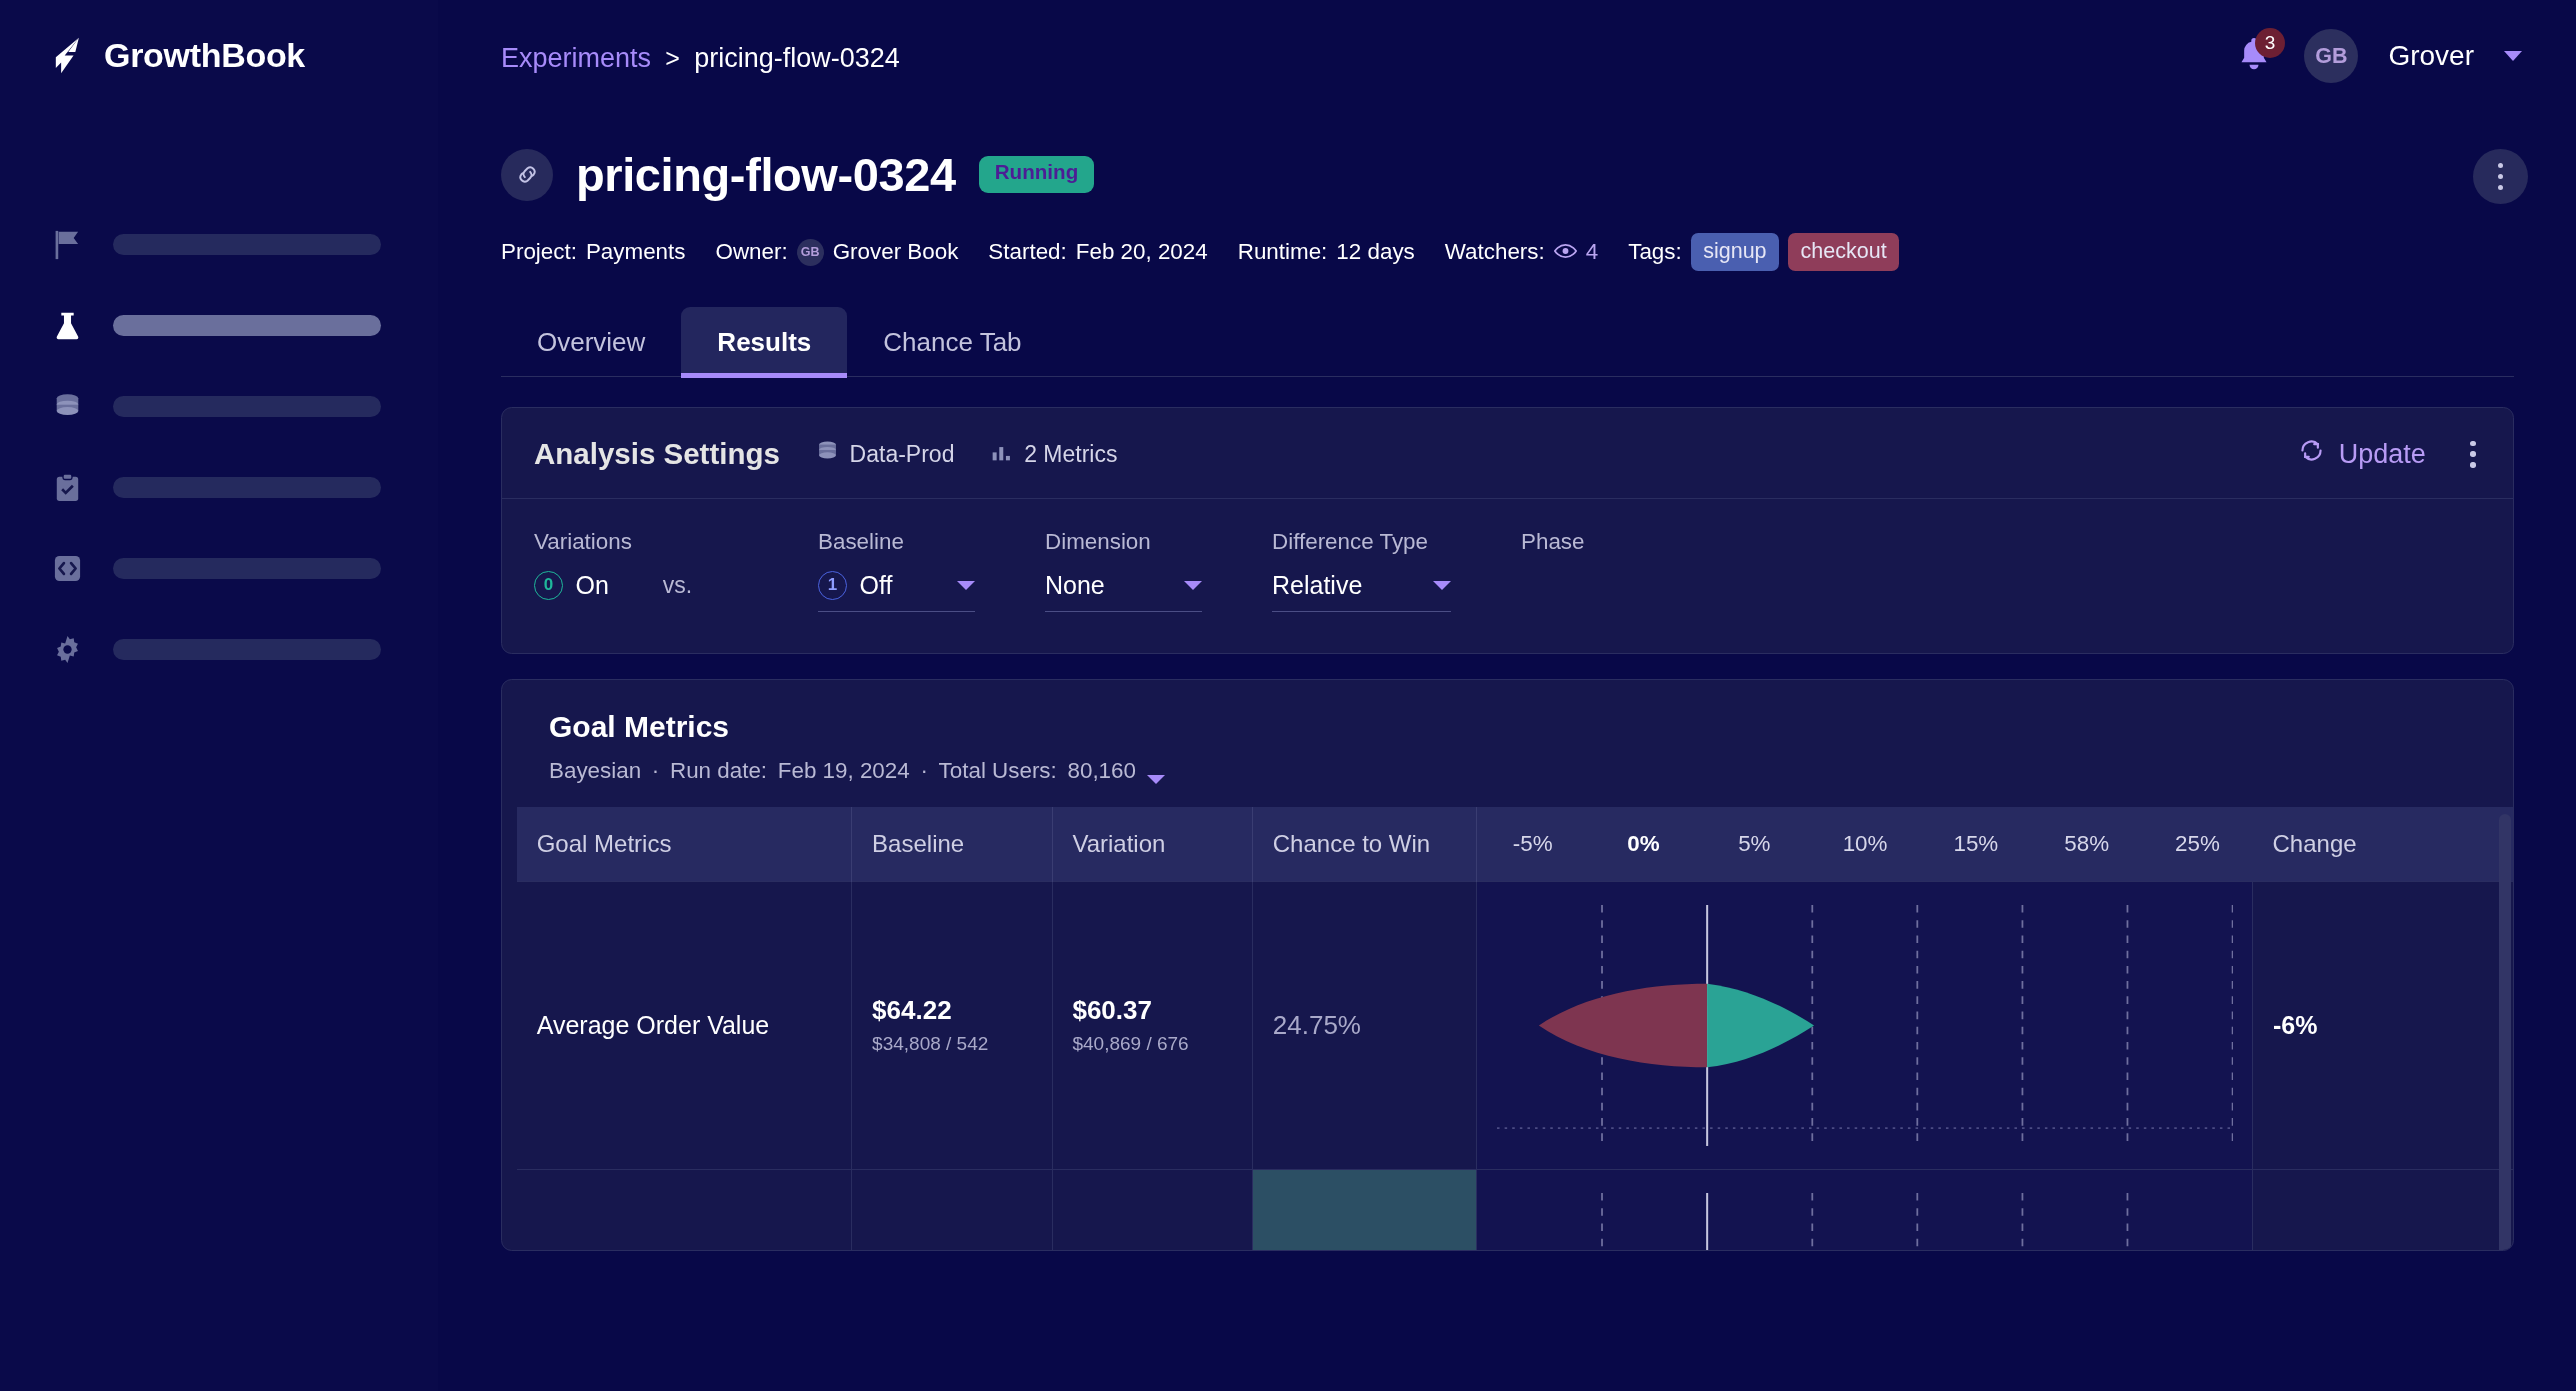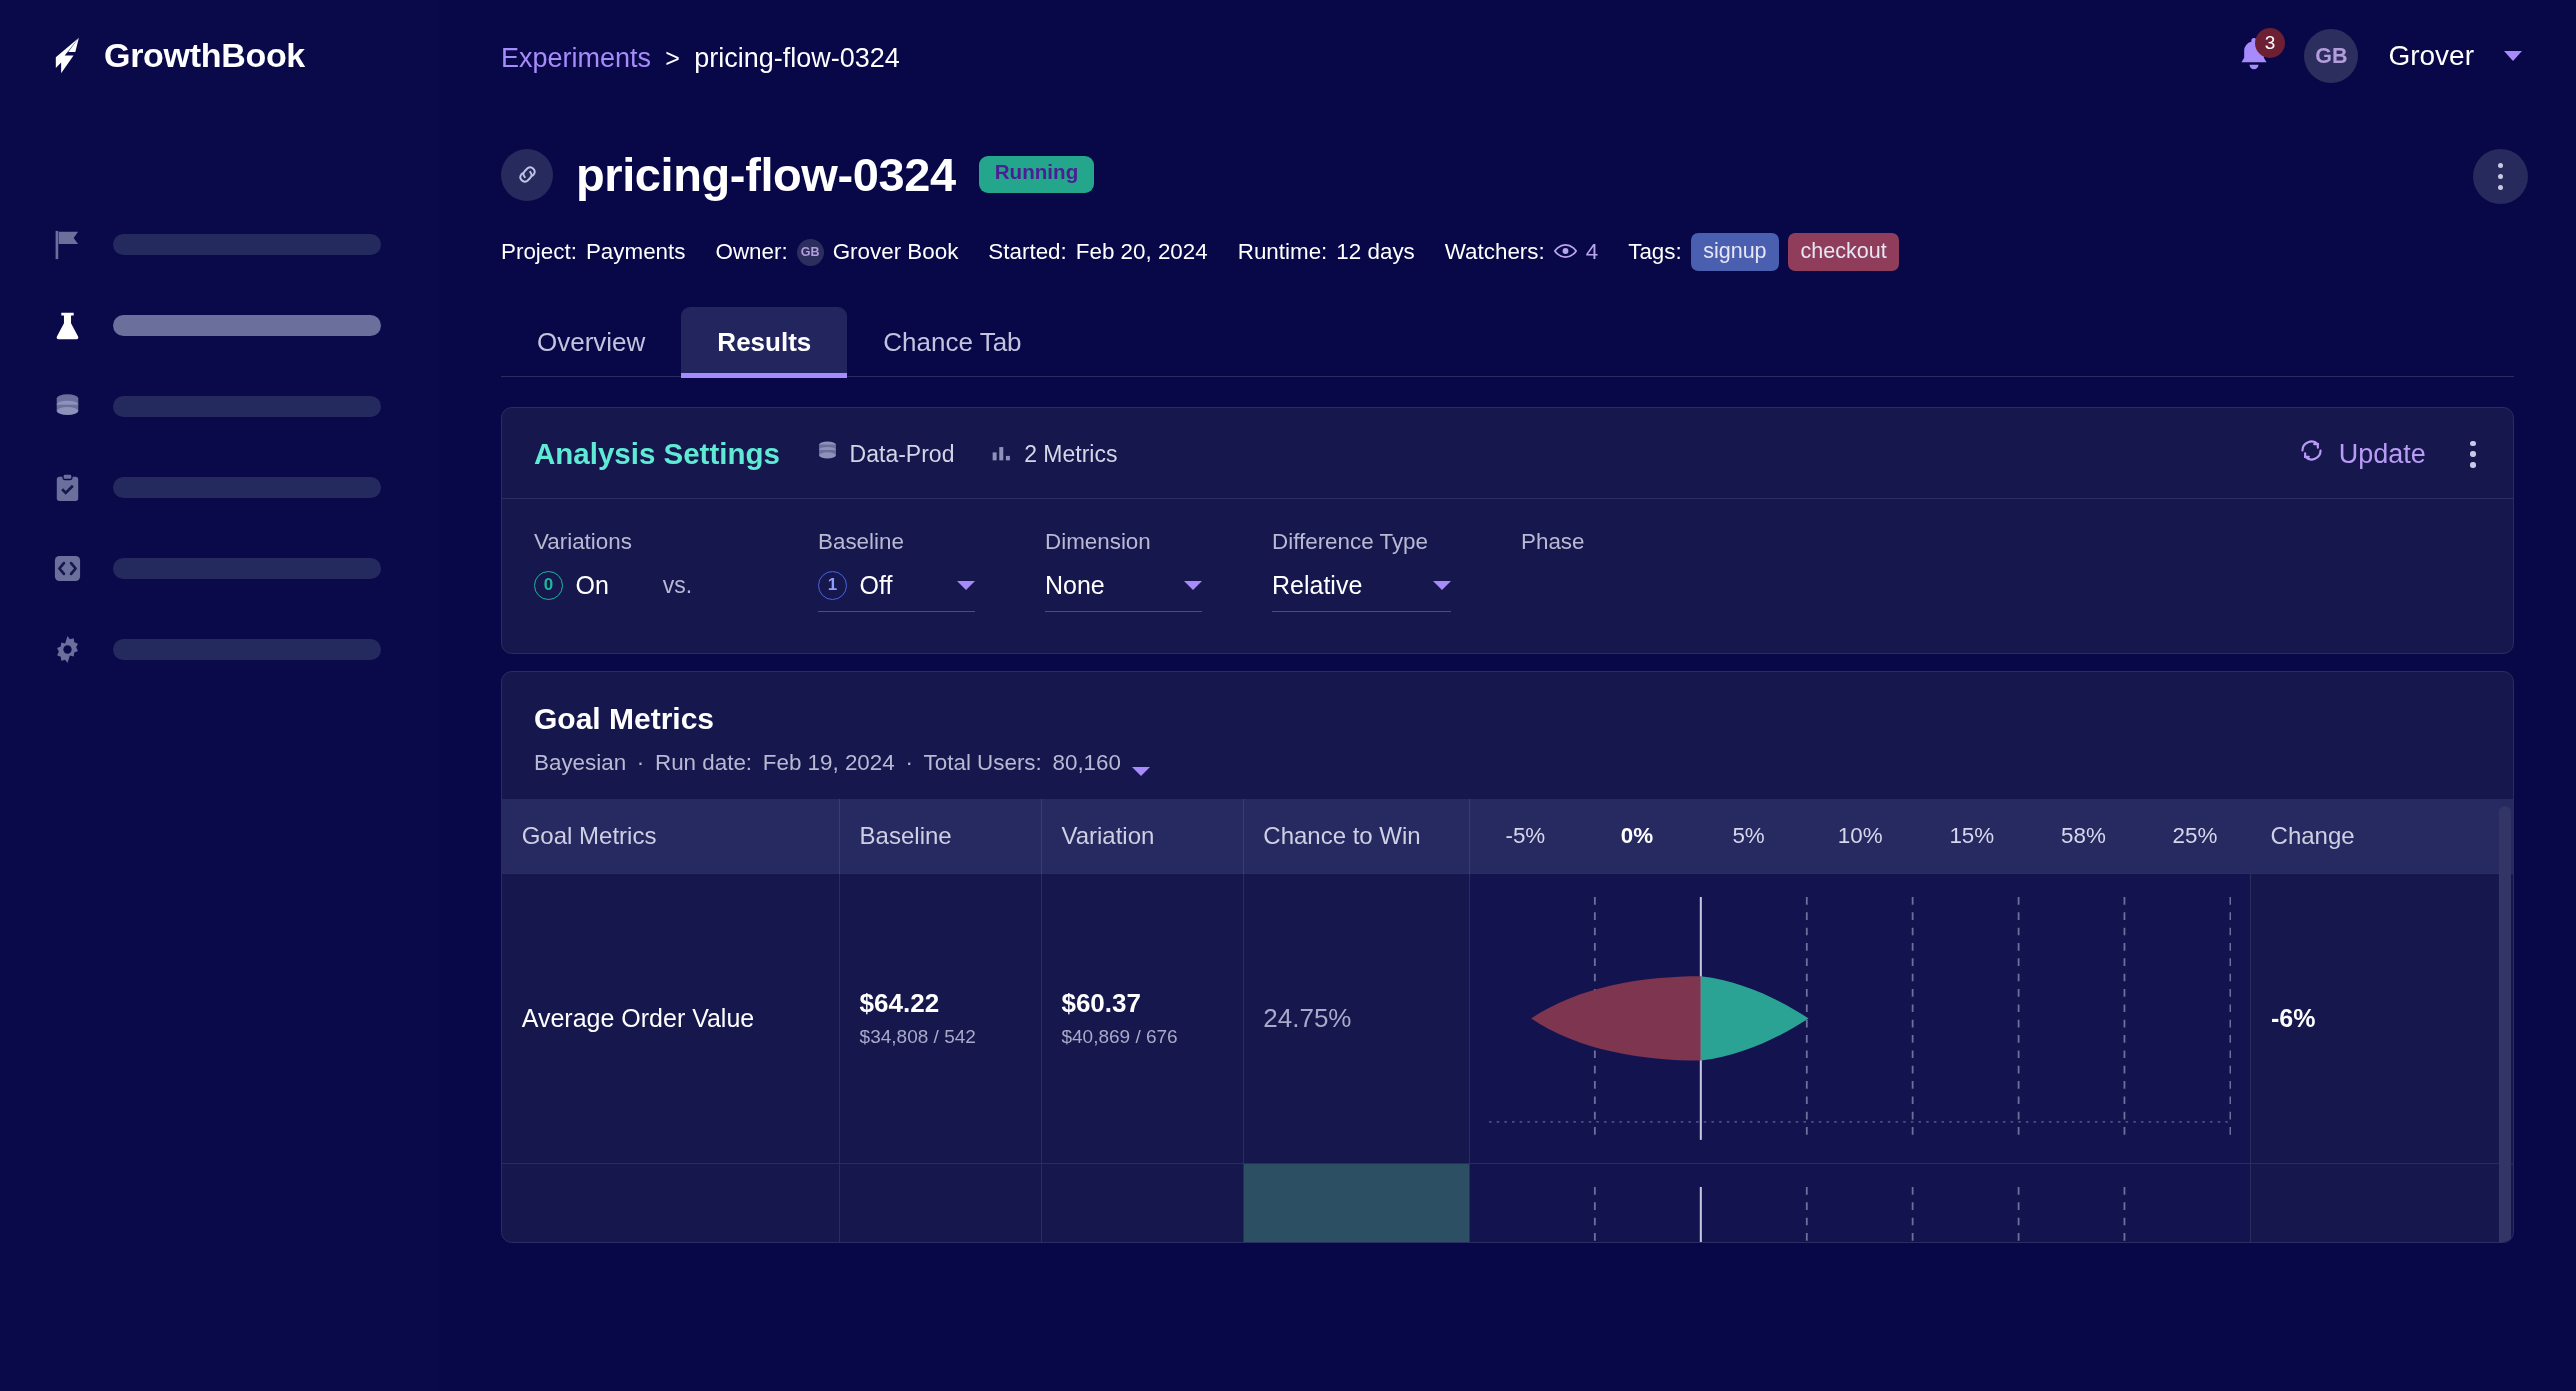--- a/index.html
+++ b/index.html
@@ -98,27 +98,27 @@
   .tab.active::after {
     content: ""; position: absolute; left: 0; right: 0; bottom: -1.8px; height: 4.5px; background: #a78bfa;
   }
 
   
   .card {
     margin-left: 63px; width: 2013px; background: #16174d;
     border: 0.9px solid #2a2d60; border-radius: 10.7px;
   }
   .card-analysis { margin-top: 30px; }
-  .card-goal { margin-top: 17px; }
+  .card-goal { margin-top: 25px; padding-left: 15px; }
 
   .analysis-head {
     display: flex; align-items: center; padding: 27px 32px 25px;
     border-bottom: 0.9px solid #2a2d60;
   }
-  .analysis-title { color: #5eead4; font-size: 29.5px; font-weight: 700; }
+  .analysis-title { color: #e5e5e5; font-size: 29.5px; font-weight: 700; }
   .chip-row { display: flex; align-items: center; gap: 36px; margin-left: 36px; }
   .chip { display: flex; align-items: center; gap: 10.7px; color: #d5d5e8; font-size: 23px; }
   .update-btn { margin-left: auto; display: flex; align-items: center; gap: 12.5px; color: #b89bf5; font-size: 27px; }
   .vdots { margin-left: 39px; display: flex; flex-direction: column; gap: 5.4px; padding: 5.4px; }
   .vdots i { width: 5.4px; height: 5.4px; border-radius: 50%; background: #c9c9e6; display: block; }
 
   .settings-row { display: flex; padding: 30px 32px 41px; gap: 16px; }
   .setting { }
   .s-label { color: #b9b9d4; font-size: 22.4px; margin-bottom: 16px; }
   .s-value { display: flex; align-items: center; gap: 12.5px; color: #ffffff; font-size: 25px; }

